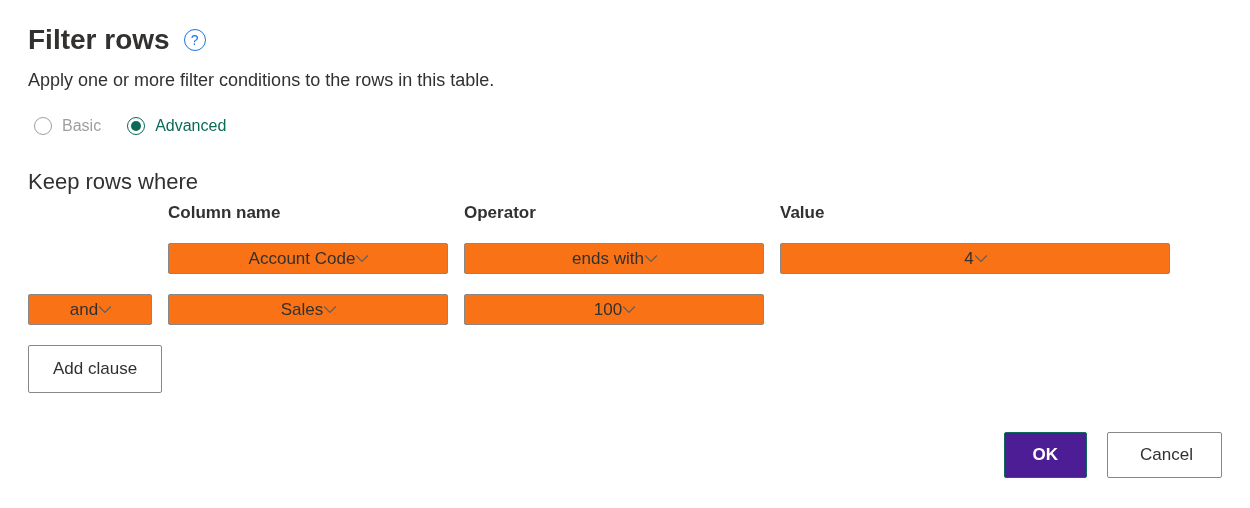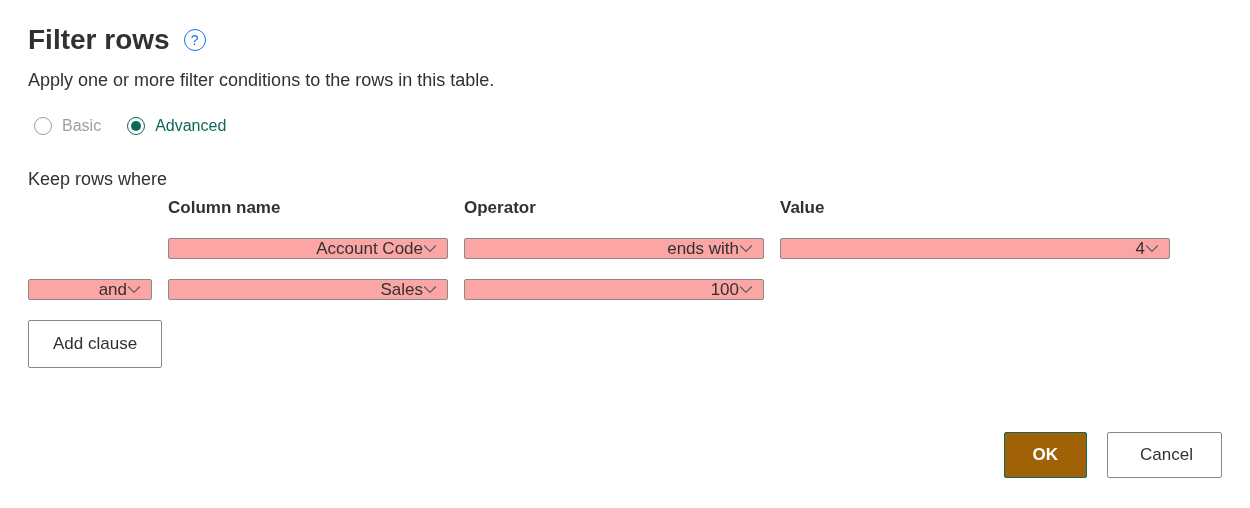--- a/index.html
+++ b/index.html
@@ -63,51 +63,51 @@
   }
   .radio-outer.unselected { border: 1px solid #a19f9d; }
   .radio-outer.selected { border: 1.5px solid #0b6a58; }
   .radio-inner {
     width: 10px; height: 10px; border-radius: 50%; background: #0b6a58;
   }
   .radio-opt.disabled { color: #a19f9d; }
   .radio-opt.active { color: #0b6a58; }
 
   .keep-label {
-    font-size: 18px;
+    font-size: 22px;
     margin: 34px 0 0 0;
     color: #323130;
   }
 
   .grid {
     margin-top: 8px;
     display: grid;
     grid-template-columns: 124px 280px 300px 390px;
     column-gap: 16px;
     row-gap: 20px;
     align-items: center;
   }
   .col-header {
     font-size: 17px;
     font-weight: 600;
     color: #323130;
   }
   .spacer { height: 1px; }
 
   .dropdown {
-    height: 21px;
+    height: 31px;
     border: 1px solid #8a8886;
     border-radius: 2px;
     display: flex;
     align-items: center;
-    justify-content: flex-end;
+    justify-content: center;
     padding: 0 10px 0 12px;
     font-size: 17px;
     color: #323130;
-    background: #fca5a5;
+    background: #f97316;
     cursor: pointer;
   }
   .chevron {
     width: 14px;
     height: 14px;
     flex: 0 0 auto;
   }
   .chevron svg { display:block; }
 
   .add-clause {
@@ -130,21 +130,21 @@
     gap: 20px;
   }
   .btn {
     height: 46px;
     padding: 0 28px;
     border-radius: 2px;
     font-size: 17px;
     cursor: pointer;
   }
   .btn-primary {
-    background: #a16207;
+    background: #4c1d95;
     color: #fff;
     border: 1px solid #0b6a58;
     font-weight: 600;
   }
   .btn-secondary {
     background: #fff;
     color: #323130;
     border: 1px solid #8a8886;
     padding-left: 32px;
   }

